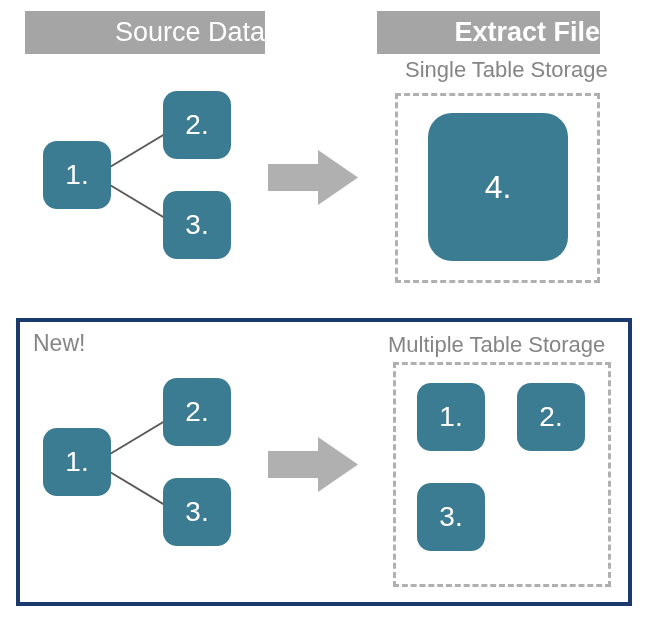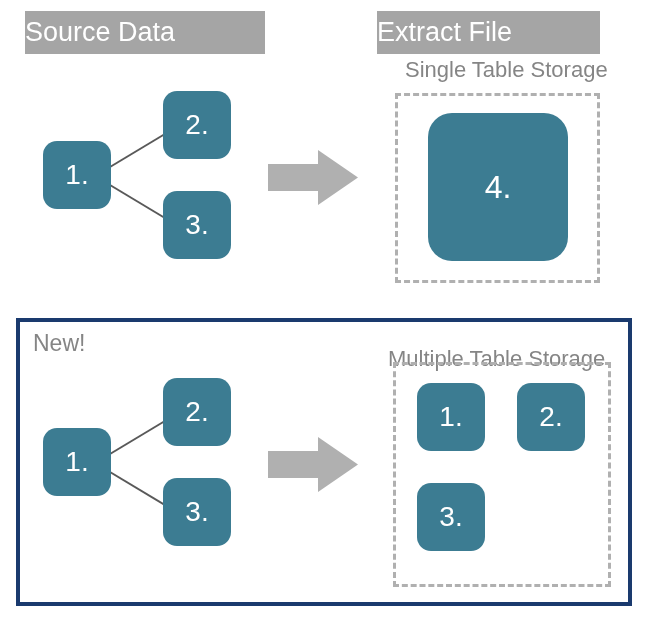--- a/index.html
+++ b/index.html
@@ -9,21 +9,21 @@
     background: #ffffff;
     font-family: "Segoe UI", Arial, sans-serif;
     position: relative;
   }
   .header {
     position: absolute;
     background: #a5a5a5;
     color: #ffffff;
     font-size: 27px;
     font-weight: 300;
-    text-align: left;
+    text-align: right;
     padding: 6px 0;
   }
   .box {
     position: absolute;
     background: #3c7c92;
     border-radius: 14px;
     color: #ffffff;
     font-size: 28px;
     font-weight: 300;
     display: flex;
@@ -61,42 +61,42 @@
     height: 2px;
   }
   .arrow {
     position: absolute;
   }
 </style>
 </head>
 <body>
 
 <div class="header" style="left:25px; top:11px; width:240px;">Source Data</div>
-<div class="header" style="left:377px; top:11px; width:223px;">Extract File</div>
+<div class="header" style="left:377px; top:11px; width:223px;font-weight:bold;">Extract File</div>
 
 <div class="sub-label" style="left:405px; top:57px;">Single Table Storage</div>
 <div class="dashed-box" style="left:395px; top:93px; width:205px; height:190px;"></div>
 
 <div class="line" style="left:95px; top:175px; width:100px; transform: rotate(-31deg);"></div>
 <div class="line" style="left:95px; top:175px; width:100px; transform: rotate(31deg);"></div>
 
 <div class="box" style="left:43px; top:141px; width:68px; height:68px;">1.</div>
 <div class="box" style="left:163px; top:91px; width:68px; height:68px;">2.</div>
 <div class="box" style="left:163px; top:191px; width:68px; height:68px;">3.</div>
 
 <svg class="arrow" style="left:268px; top:150px;" width="90" height="55" viewBox="0 0 90 55">
   <polygon points="0,14 50,14 50,0 90,27.5 50,55 50,41 0,41" fill="#b0b0b0"></polygon>
 </svg>
 
 <div class="box big-box" style="left:428px; top:113px; width:140px; height:148px;">4.</div>
 
 <div class="solid-frame" style="left:16px; top:318px; width:616px; height:288px;"></div>
 <div class="new-label" style="left:33px; top:330px;">New!</div>
 
-<div class="sub-label" style="left:388px; top:346px;">Multiple Table Storage</div>
+<div class="sub-label" style="left:388px; top:332px;">Multiple Table Storage</div>
 <div class="dashed-box" style="left:393px; top:362px; width:218px; height:225px;"></div>
 
 <div class="line" style="left:95px; top:462px; width:100px; transform: rotate(-31deg);"></div>
 <div class="line" style="left:95px; top:462px; width:100px; transform: rotate(31deg);"></div>
 
 <div class="box" style="left:43px; top:428px; width:68px; height:68px;">1.</div>
 <div class="box" style="left:163px; top:378px; width:68px; height:68px;">2.</div>
 <div class="box" style="left:163px; top:478px; width:68px; height:68px;">3.</div>
 
 <svg class="arrow" style="left:268px; top:437px;" width="90" height="55" viewBox="0 0 90 55">

